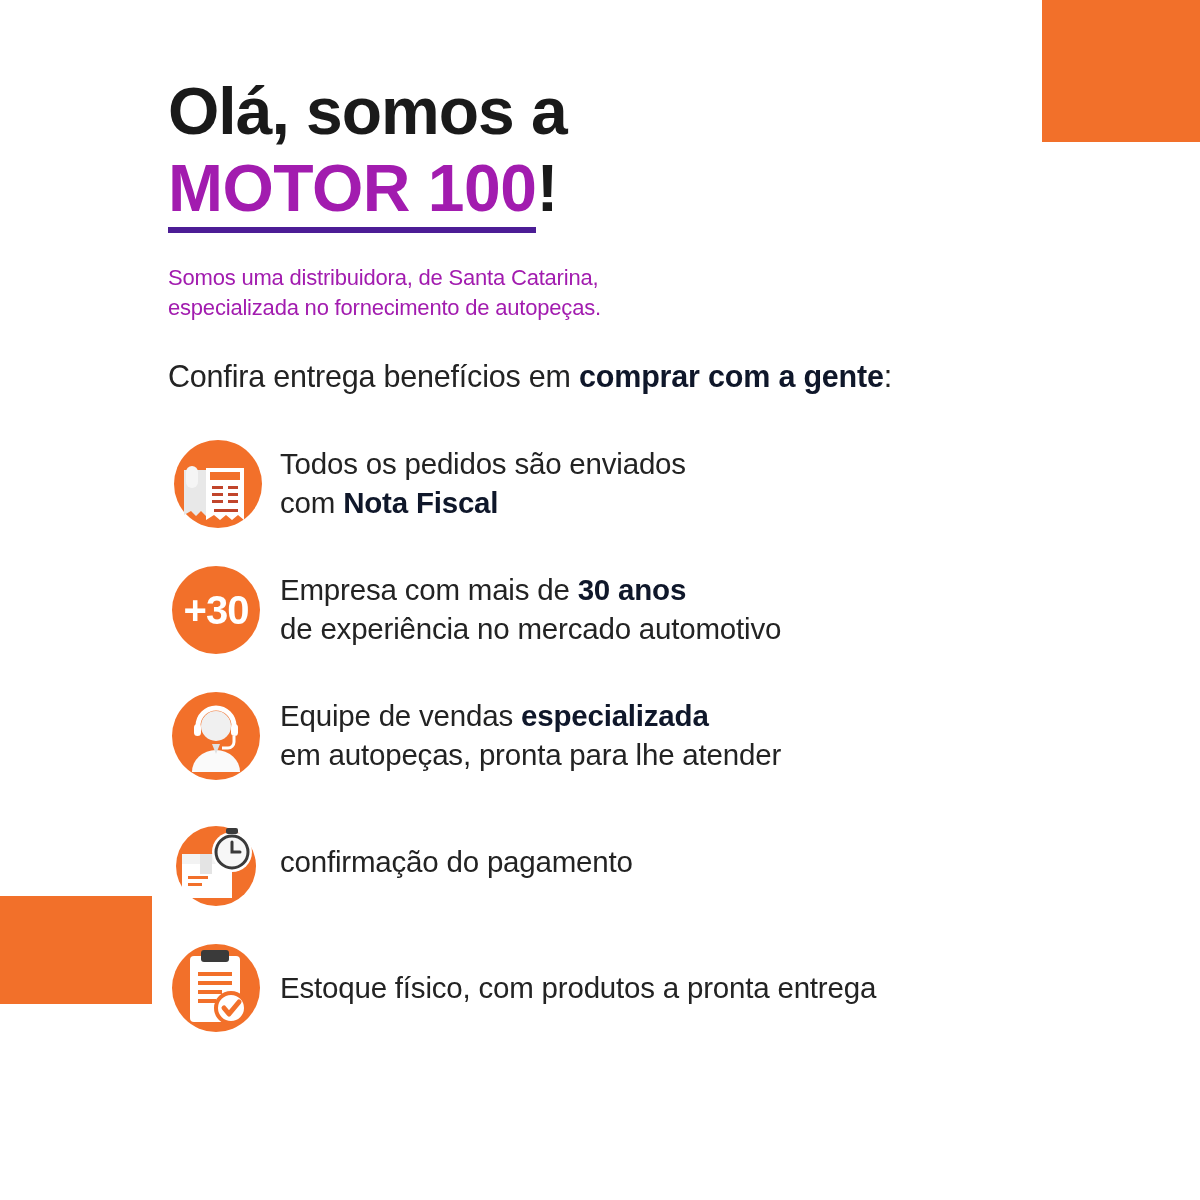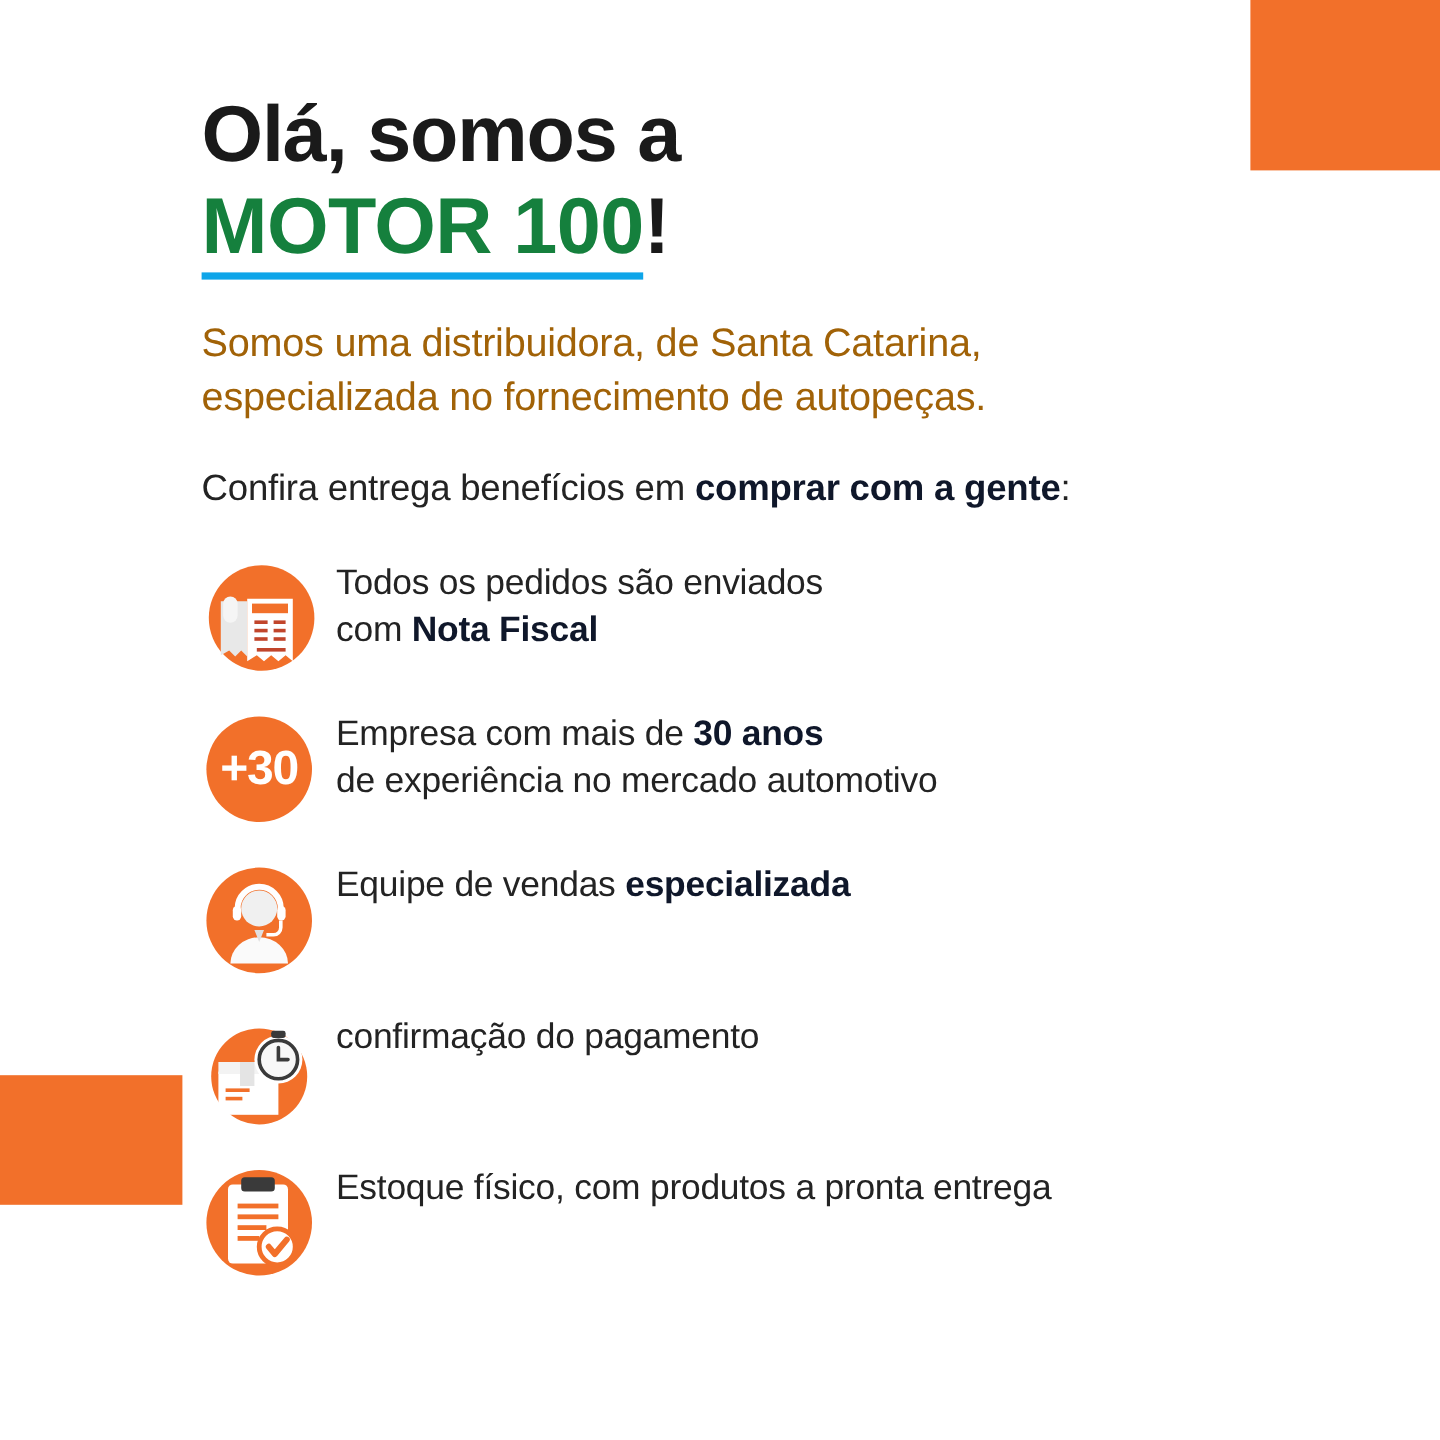--- a/index.html
+++ b/index.html
@@ -61,51 +61,52 @@
   .headline-line2 {
     display: block;
     font-size: 66px;
     font-weight: bold;
     color: #1A1A1A;
     letter-spacing: -0.5px;
     line-height: 1.22;
     margin-top: 4px;
   }
   .brand-name {
-    color: #15803d;
-    border-bottom: 6px solid #0ea5e9;
+    color: #a21caf;
+    border-bottom: 6px solid #4c1d95;
     padding-bottom: 2px;
   }
 
   
   .intro {
     margin-top: 34px;
-    font-size: 33px;
+    font-size: 22px;
     line-height: 1.38;
-    color: #a16207;
+    color: #a21caf;
     letter-spacing: -0.2px;
   }
   .intro-line { display: block; }
   .question {
     margin-top: 36px;
     font-size: 30.5px;
     color: #232323;
     letter-spacing: -0.2px;
   }
   .accent {
     color: #0f172a;
     font-weight: bold;
   }
 
   
   .benefits {
     margin-top: 42px;
   }
   .benefit {
     display: flex;
+    align-items: center;
     margin-bottom: 30px;
     min-height: 96px;
   }
   .benefit-icon {
     flex: 0 0 96px;
     width: 96px;
     height: 96px;
     position: relative;
     margin-right: 16px;
   }
@@ -207,20 +208,21 @@
             <path d="M24 84 a24 22 0 0 1 48 0 z" fill="#FAFAFA"></path>
             <path d="M44 56 l4 10 l4 -10 z" fill="#E0E0E0"></path>
             <path d="M30 38 a18 18 0 0 1 36 0" stroke="#FFFFFF" stroke-width="5" fill="none"></path>
             <rect x="26" y="36" width="7" height="12" rx="3.5" fill="#FFFFFF"></rect>
             <rect x="63" y="36" width="7" height="12" rx="3.5" fill="#FFFFFF"></rect>
             <path d="M66 48 v6 a6 6 0 0 1 -6 6 h-6" stroke="#FFFFFF" stroke-width="3" fill="none"></path>
           </svg>
         </div>
         <div class="benefit-text">
           <span class="l"><span>Equipe de vendas </span><span class="accent">especializada</span></span>
+          <span class="l">em autopeças, pronta para lhe atender</span>
         </div>
       </div>
 
       <div class="benefit">
         <div class="benefit-icon">
           <svg class="icon-svg" viewBox="0 0 96 96" xmlns="http://www.w3.org/2000/svg">
             <circle cx="48" cy="52" r="40" fill="#F2702A"></circle>
             <rect x="14" y="48" width="50" height="36" fill="#FFFFFF"></rect>
             <rect x="14" y="40" width="50" height="10" fill="#F3F3F3"></rect>
             <rect x="32" y="40" width="12" height="20" fill="#E4E4E4"></rect>

